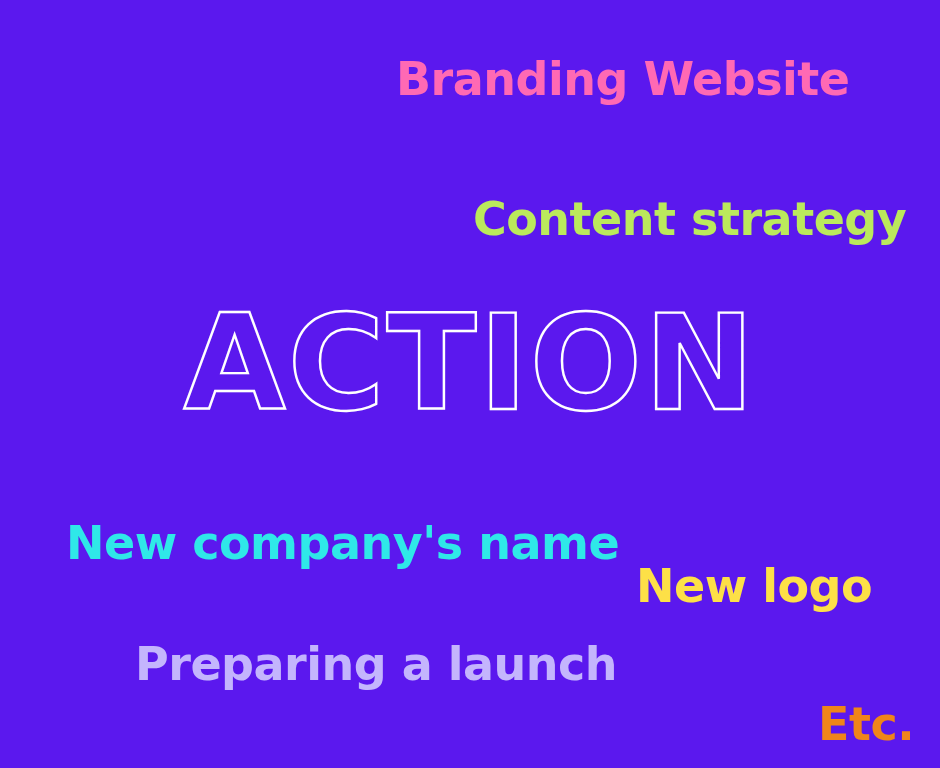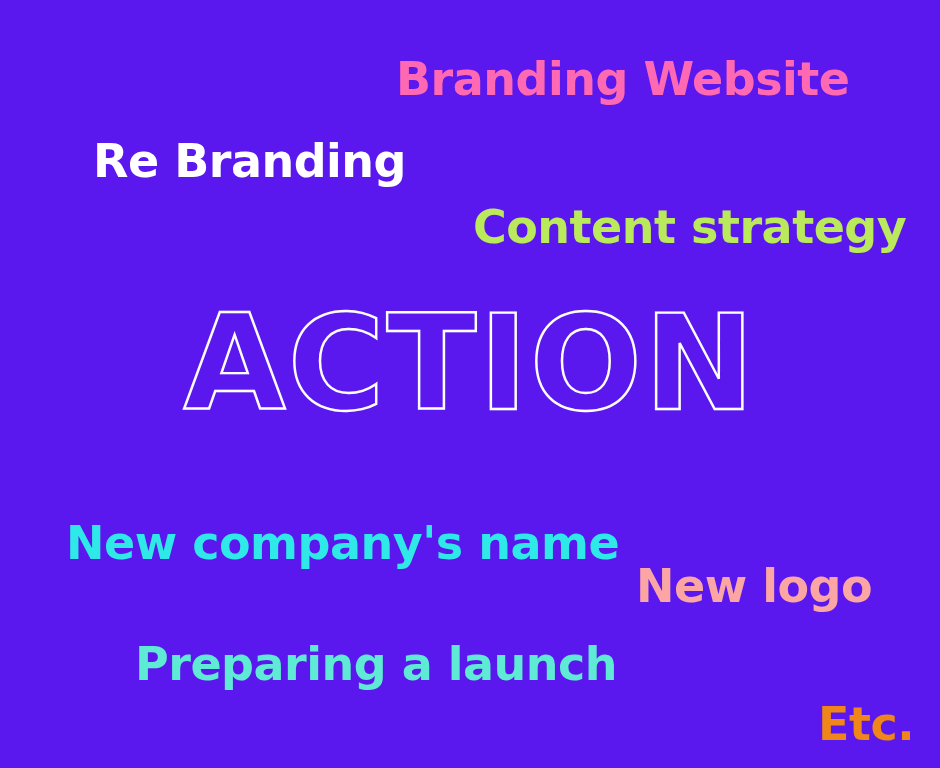--- a/index.html
+++ b/index.html
@@ -36,42 +36,42 @@
     color: #FF69B4;
   }
   #w-rebranding {
     left: 93px;
     top: 138px;
     font-size: 46px;
     color: #FFFFFF;
   }
   #w-content {
     left: 473px;
-    top: 204px;
+    top: 196px;
     font-size: 46px;
     color: #BBE95C;
   }
   #w-company {
     left: 66px;
     top: 500px;
     font-size: 46px;
     color: #2FE8E8;
     margin-top: 20px;
   }
   #w-logo {
     left: 636px;
     top: 563px;
     font-size: 46px;
-    color: #fca5a5;
+    color: #fde047;
   }
   #w-launch {
     left: 135px;
     top: 641px;
     font-size: 46px;
-    color: #5eead4;
+    color: #c4b5fd;
   }
   #w-etc {
     left: 818px;
     top: 701px;
     font-size: 46px;
     color: #F08519;
   }
 
   
   #action-wrap {
@@ -99,21 +99,20 @@
     paint-order: stroke;
   }
 </style>
 </head>
 <body>
 
 <div id="slide">
 
   <div class="word" id="w-wordpress">Branding Website</div>
 
-  <div class="word" id="w-rebranding">Re Branding</div>
 
   <div class="word" id="w-content">Content strategy</div>
 
   <div id="action-wrap">
     <svg id="action-svg" viewBox="0 0 940 136" preserveAspectRatio="xMidYMid meet">
       <text id="action-text" x="470" y="103" text-anchor="middle">ACTION</text>
     </svg>
   </div>
 
   <div class="word" id="w-company">New company's name</div>

